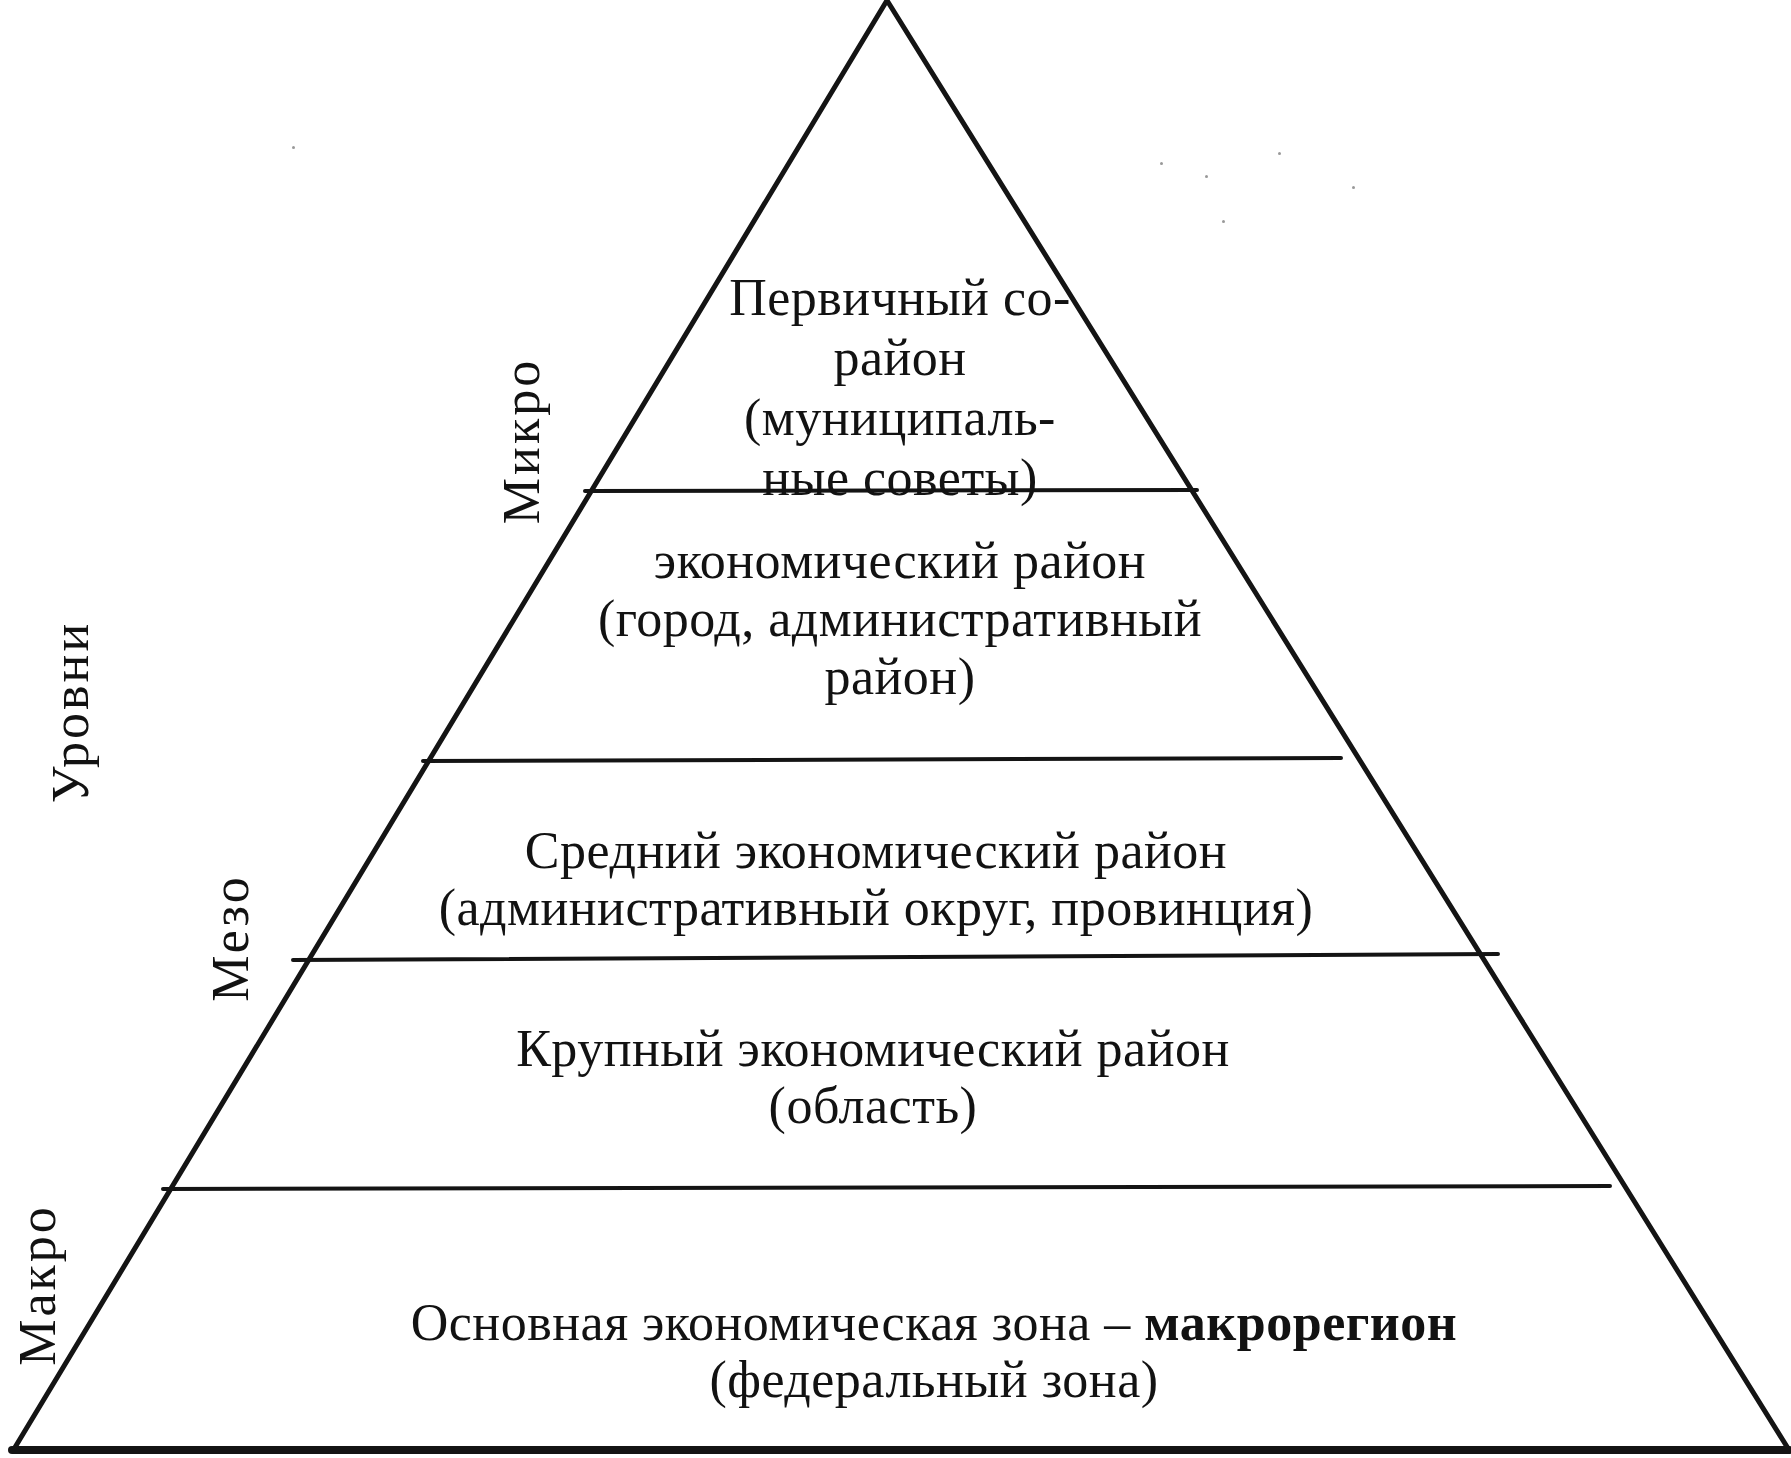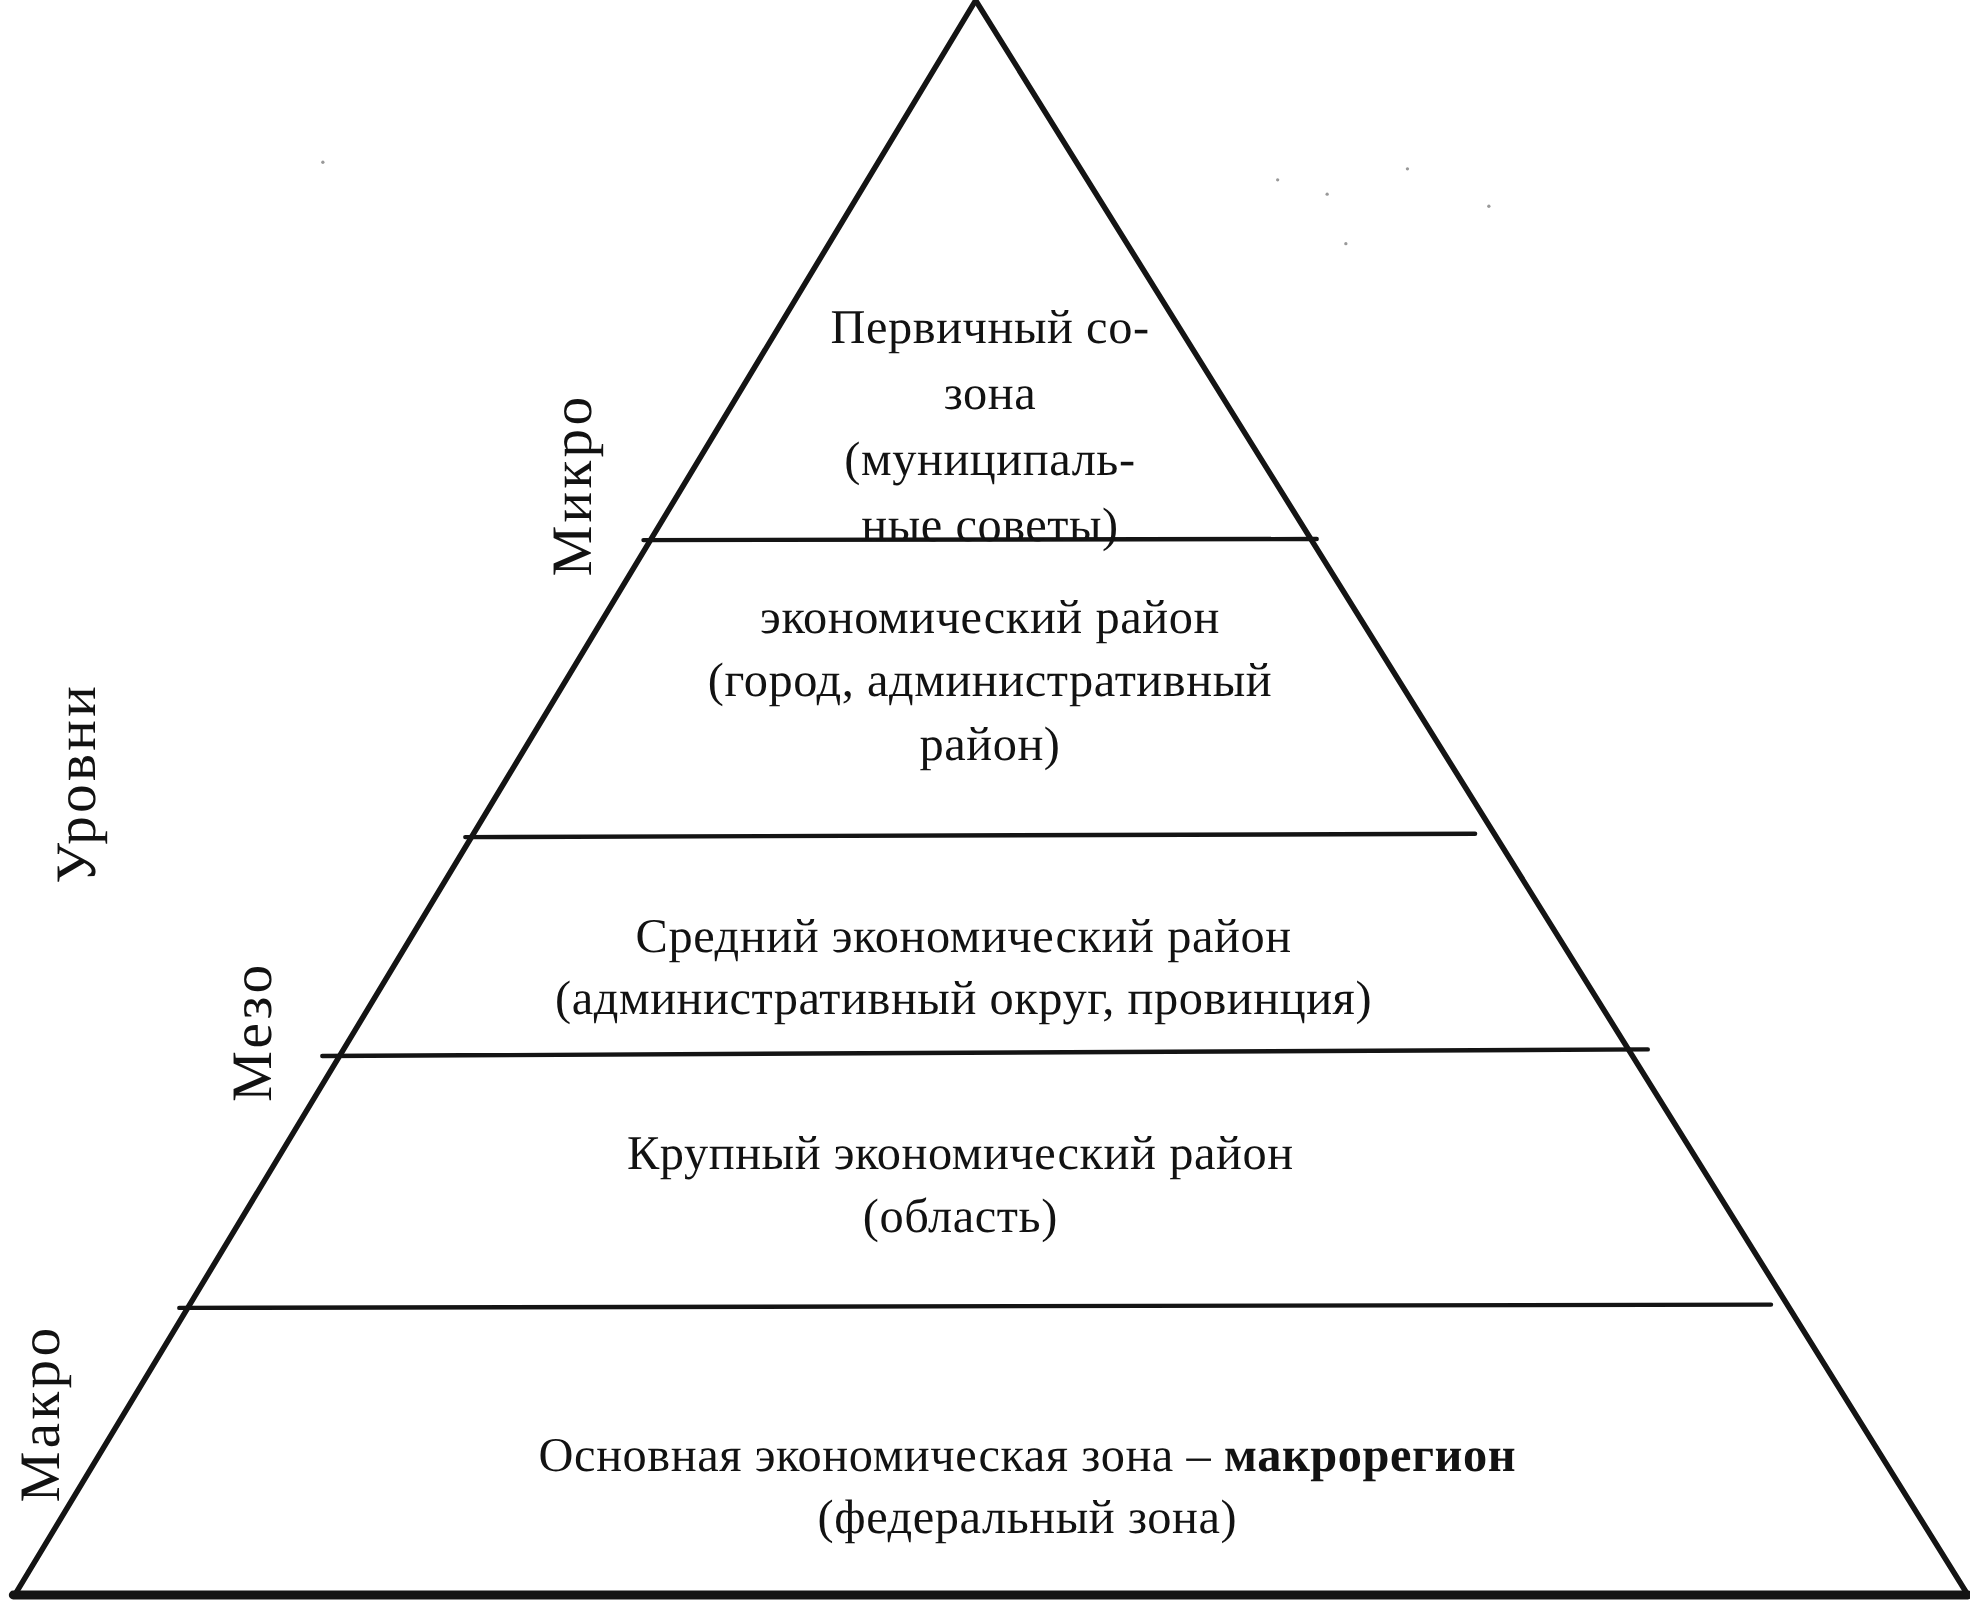--- a/index.html
+++ b/index.html
@@ -29,21 +29,21 @@
   }
   .edge  { stroke-width: 5px; }
   .base  { stroke-width: 8px; }
   .divider { stroke-width: 4px; }
 
   
   .tier {
     position: absolute;
     transform: translateX(-50%);
     text-align: center;
-    font-size: 44px;
+    font-size: 52px;
     line-height: 58px;
     white-space: nowrap;
     letter-spacing: 0.5px;
   }
   .tier-1 { left: 900px; top: 268px; line-height: 60px; }
   .tier-2 { left: 900px; top: 532px; }
   .tier-3 { left: 876px; top: 822px; line-height: 57px; }
   .tier-4 { left: 873px; top: 1020px; line-height: 57px; }
   .tier-5 { left: 934px; top: 1256px; line-height: 57px; margin-top: 38px; }
   .bold-seg { font-weight: 700; }
@@ -88,21 +88,21 @@
     <line class="divider" x1="163" y1="1189" x2="1610" y2="1186"></line>
   </svg>
 
   <div class="rot-label lbl-levels">Уровни</div>
   <div class="rot-label lbl-micro">Микро</div>
   <div class="rot-label lbl-meso">Мезо</div>
   <div class="rot-label lbl-macro">Макро</div>
 
   <div class="tier tier-1">
     <div>Первичный со-</div>
-    <div>зона</div>
+    <div>район</div>
     <div>(муниципаль-</div>
     <div>ные советы)</div>
   </div>
 
   <div class="tier tier-2">
     <div>экономический район</div>
     <div>(город, административный</div>
     <div>район)</div>
   </div>
 

